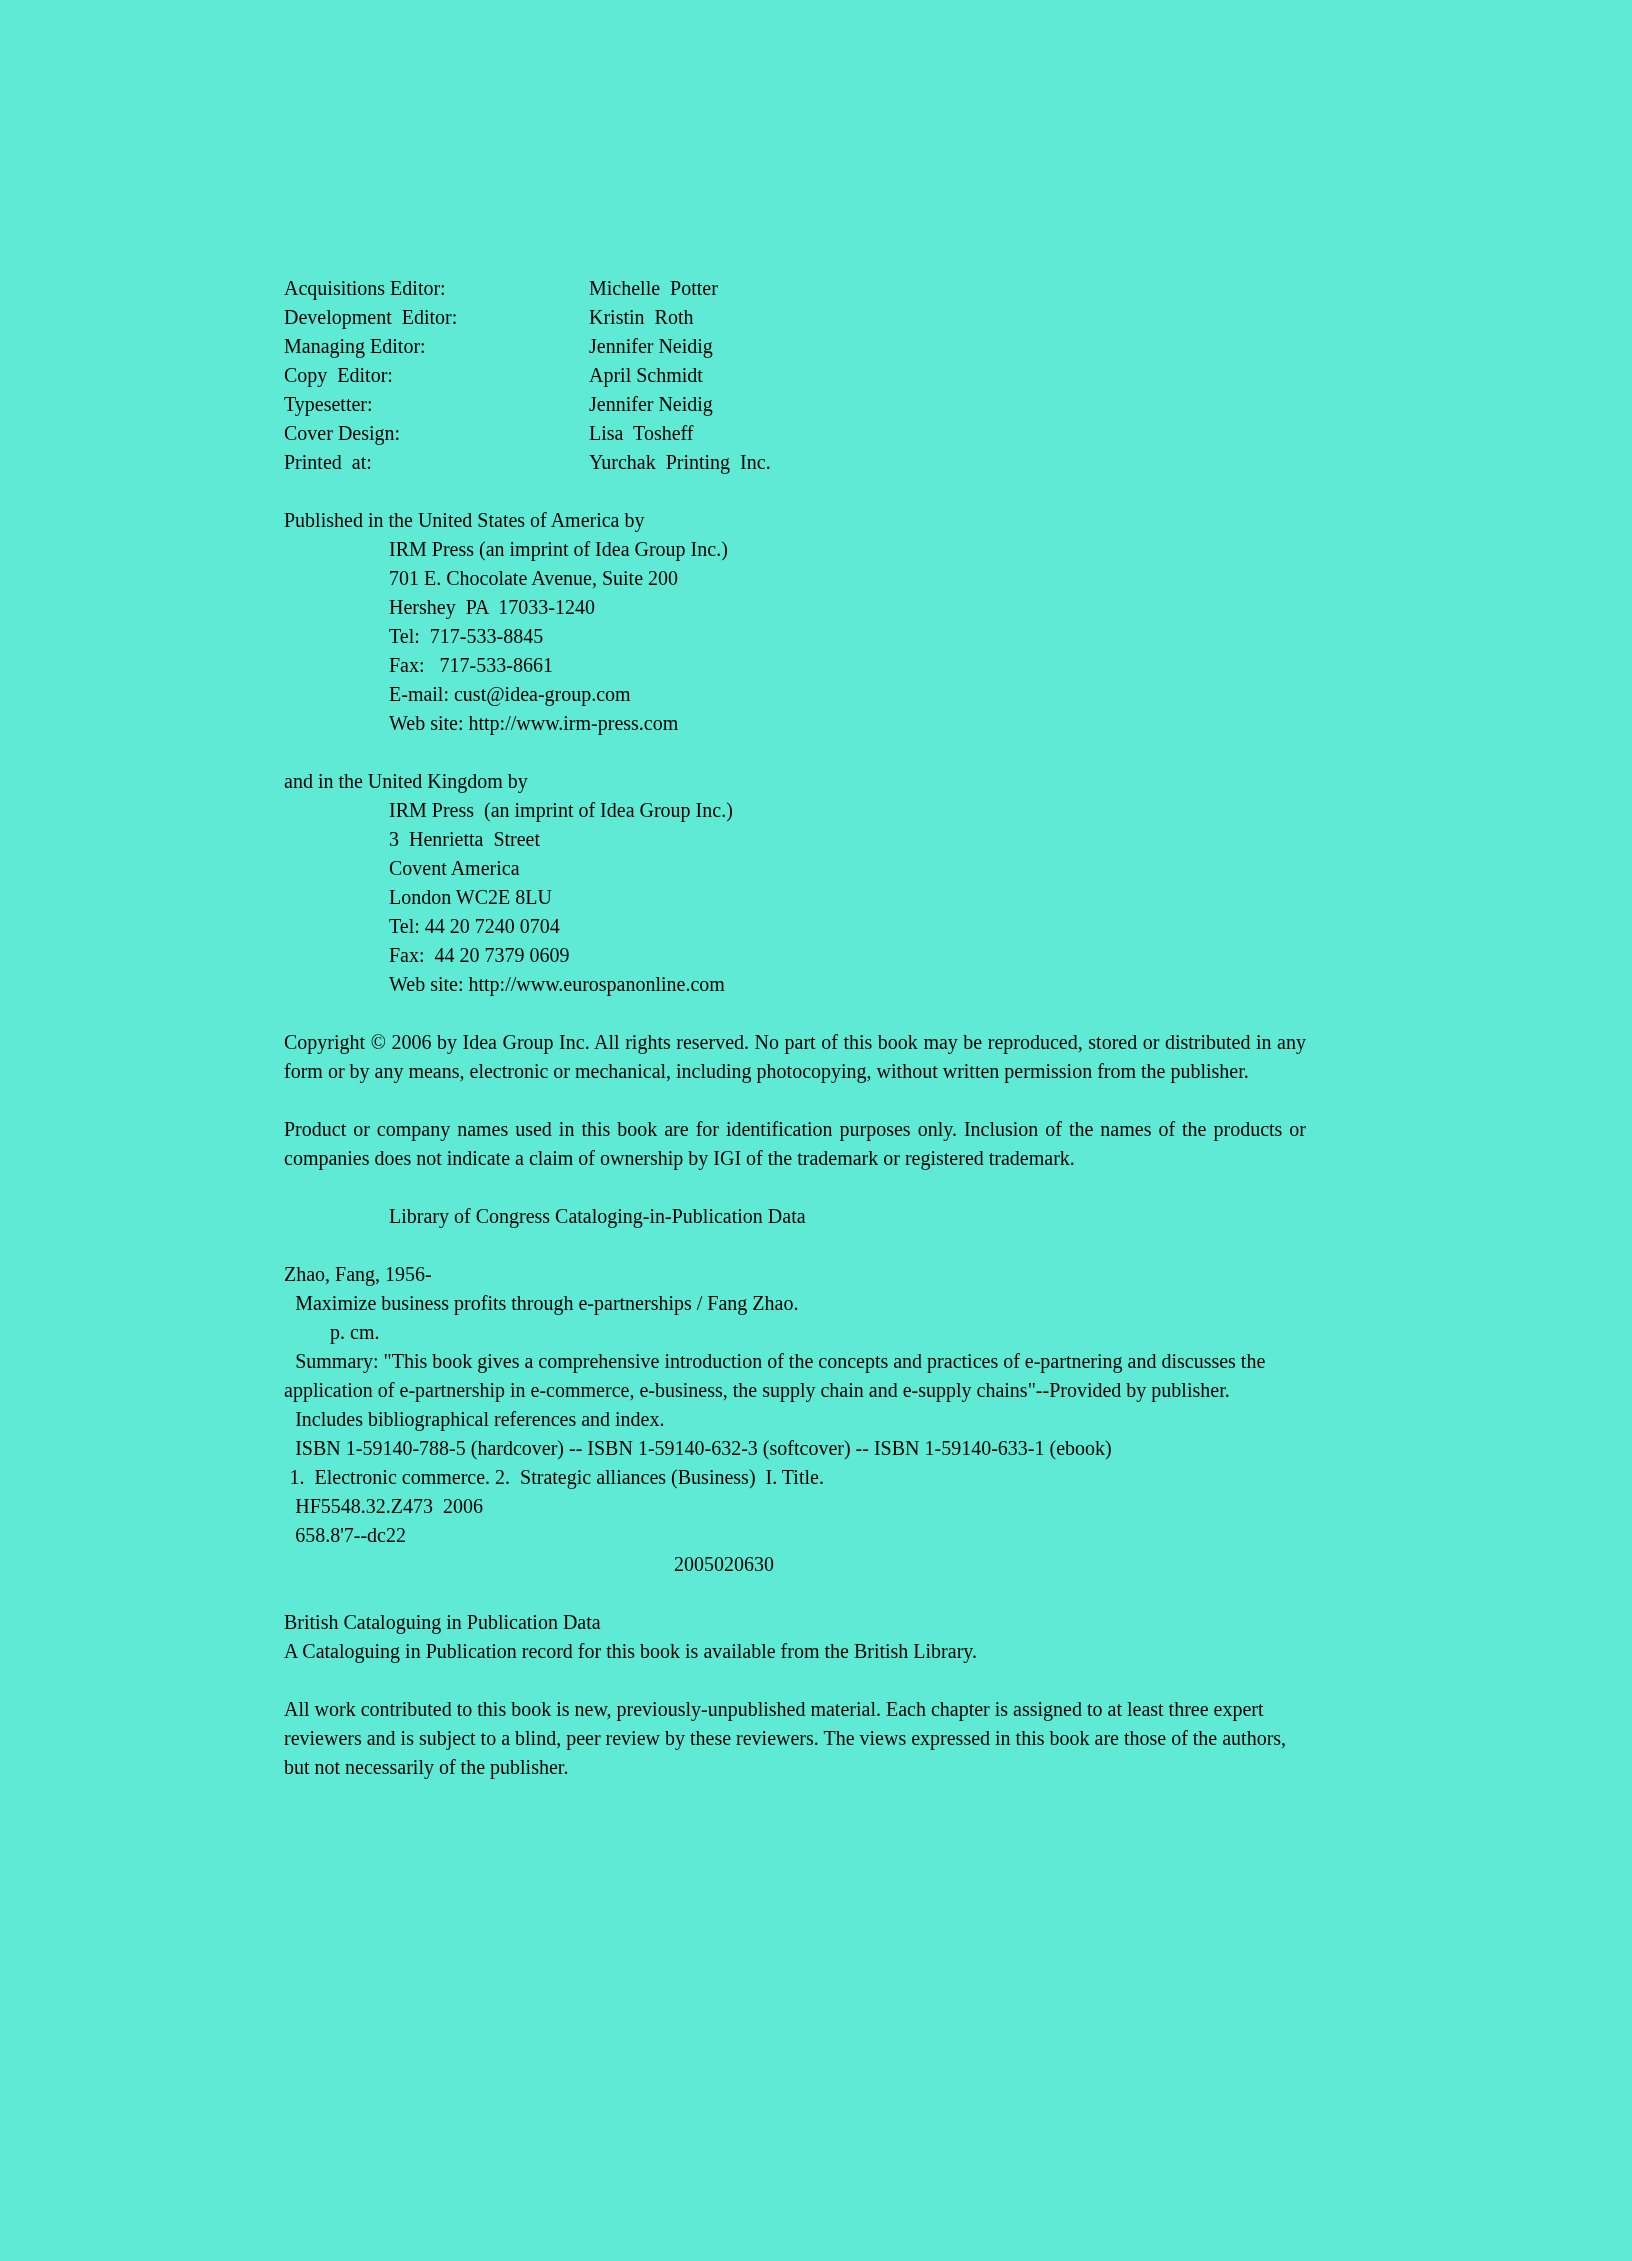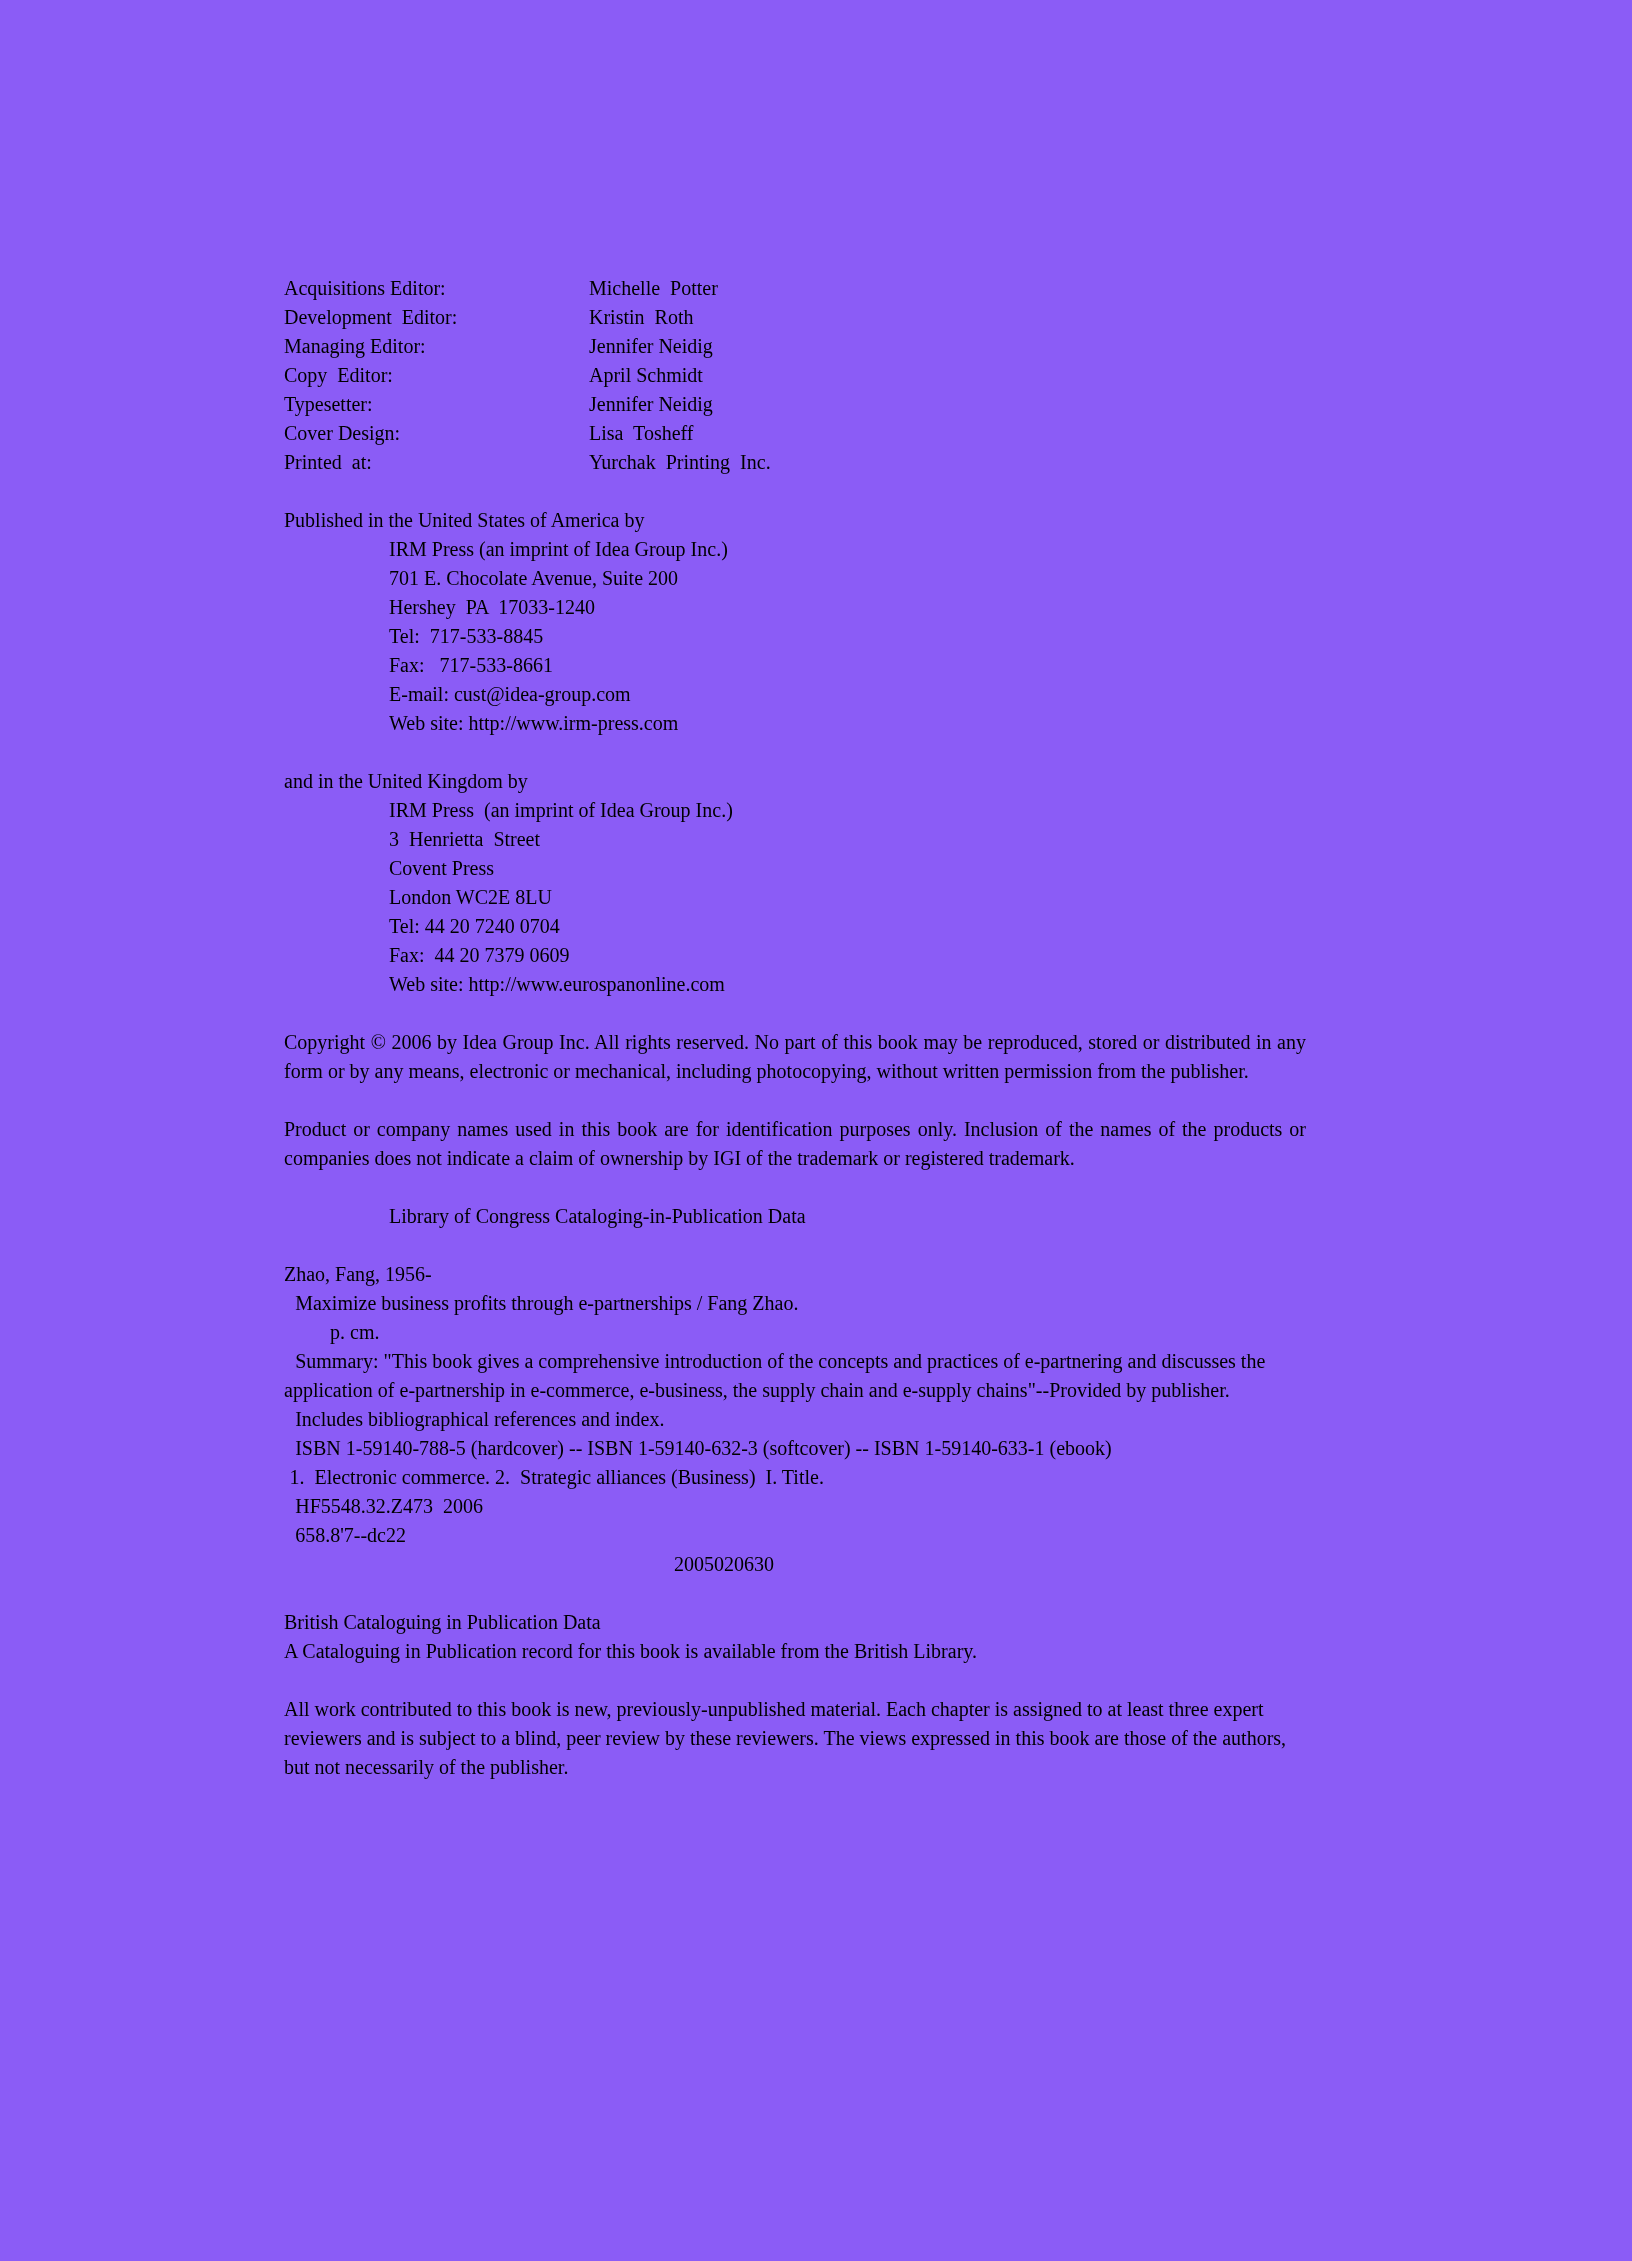--- a/index.html
+++ b/index.html
@@ -12,21 +12,21 @@
     height: 2261px;
     font-family: "Liberation Serif", "DejaVu Serif", serif;
     font-size: 20px;
     line-height: 29px;
     color: #000000;
   }
   .page {
     position: relative;
     width: 1632px;
     height: 2261px;
-    background: #8b5cf6;
+    background: #5eead4;
     overflow: hidden;
   }
   .content {
     position: absolute;
     left: 284px;
     top: 274px;
     width: 1022px;
   }
   
   .credits { margin: 0 0 29px 0; }
@@ -116,21 +116,21 @@
       <div class="addr-line">Tel:  717-533-8845</div>
       <div class="addr-line">Fax:   717-533-8661</div>
       <div class="addr-line">E-mail: cust@idea-group.com</div>
       <div class="addr-line">Web site: http://www.irm-press.com</div>
     </div>
 
     <div class="pub-block">
       <p class="pub-intro">and in the United Kingdom by</p>
       <div class="addr-line">IRM Press  (an imprint of Idea Group Inc.)</div>
       <div class="addr-line">3  Henrietta  Street</div>
-      <div class="addr-line">Covent Press</div>
+      <div class="addr-line">Covent America</div>
       <div class="addr-line">London WC2E 8LU</div>
       <div class="addr-line">Tel: 44 20 7240 0704</div>
       <div class="addr-line">Fax:  44 20 7379 0609</div>
       <div class="addr-line">Web site: http://www.eurospanonline.com</div>
     </div>
 
     <p class="para">Copyright © 2006 by Idea Group Inc.  All rights reserved. No part of this book may be reproduced, stored or distributed in any form or by any means, electronic or mechanical, including photocopying, without written permission from the publisher.</p>
 
     <p class="para">Product or company names used in this book are for identification purposes only. Inclusion of the names of the products or companies does not indicate a claim of ownership by IGI of the trademark or registered trademark.</p>
 

